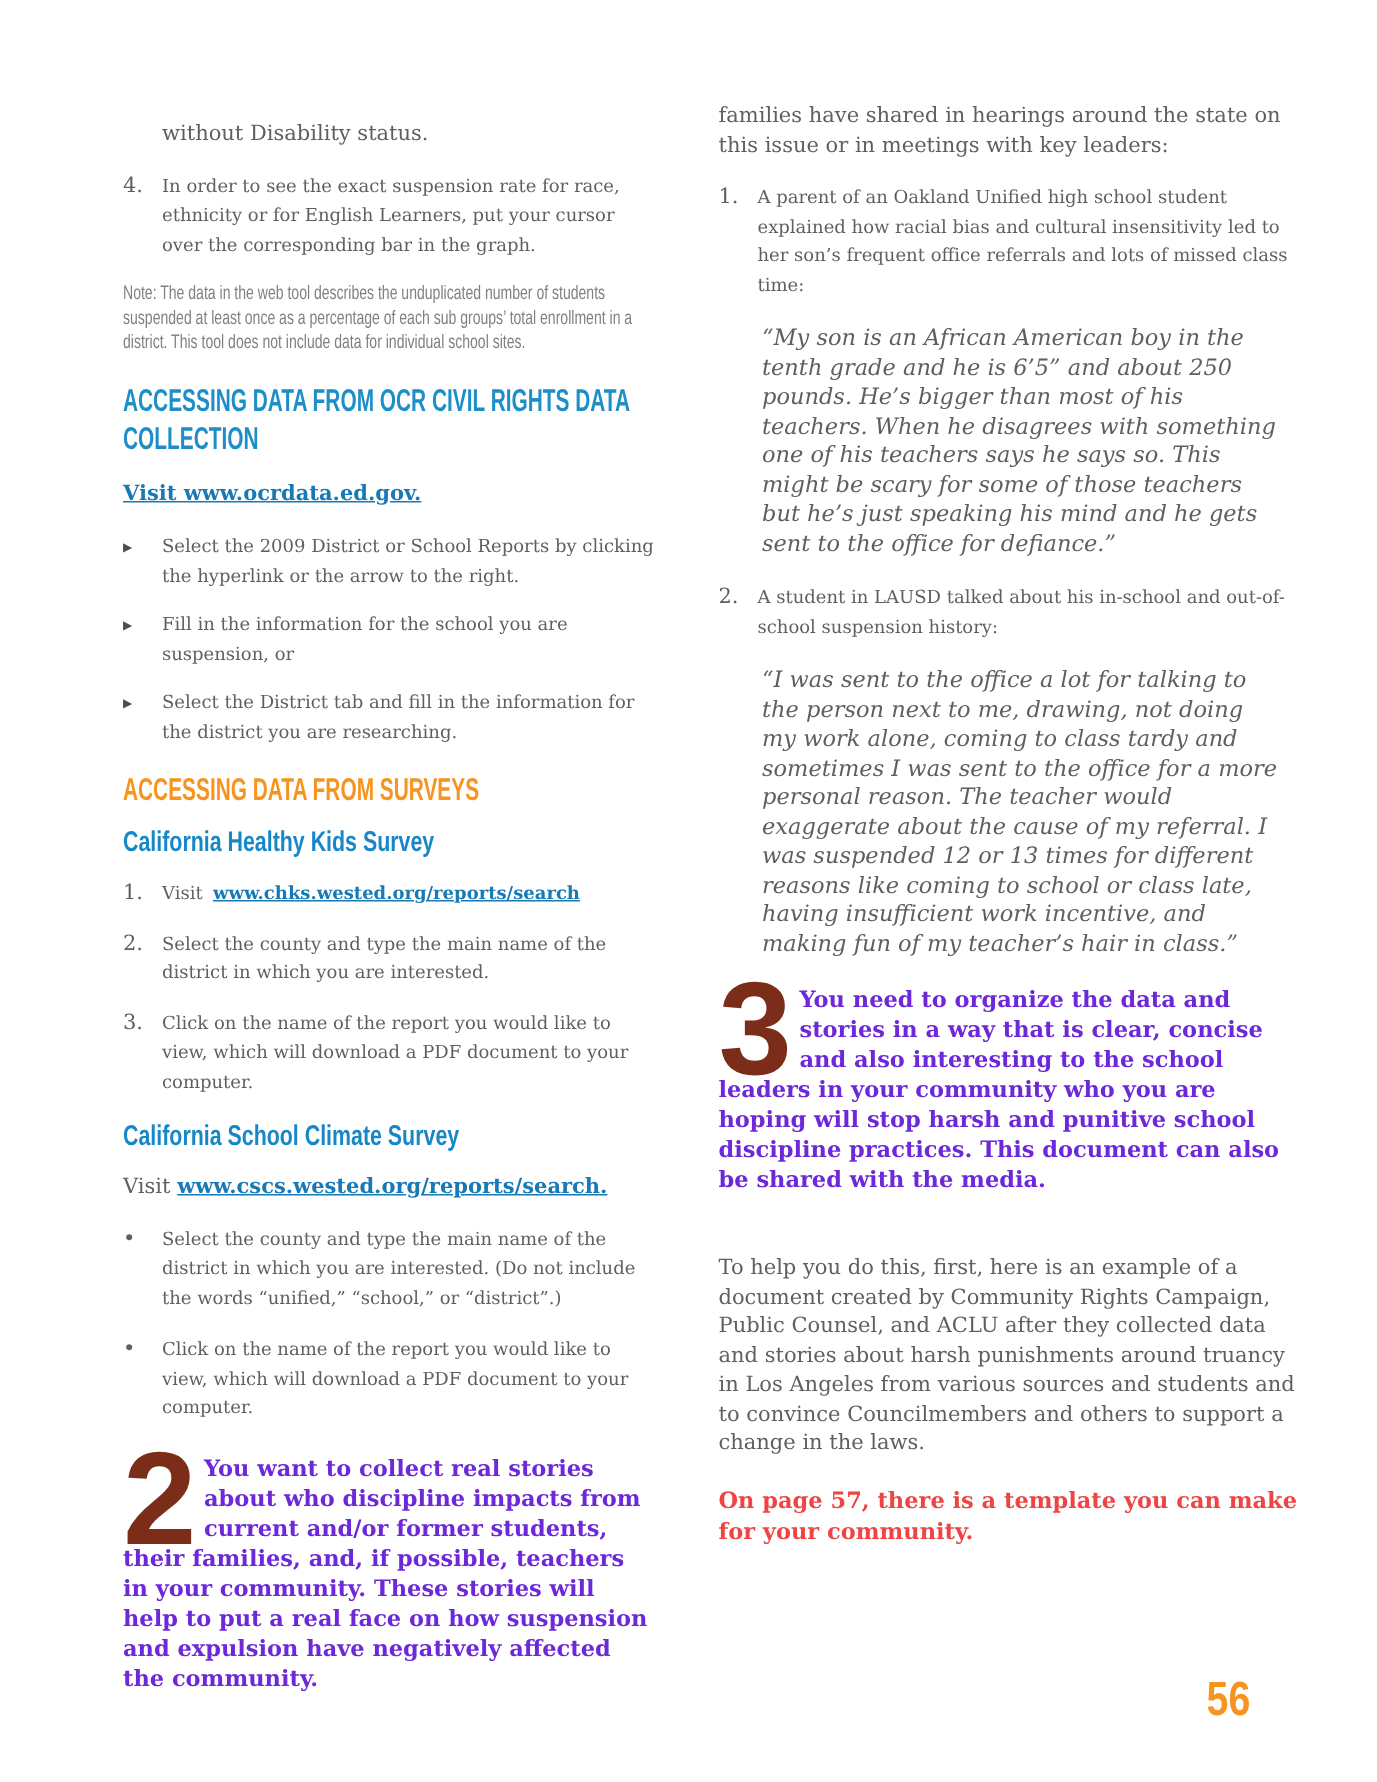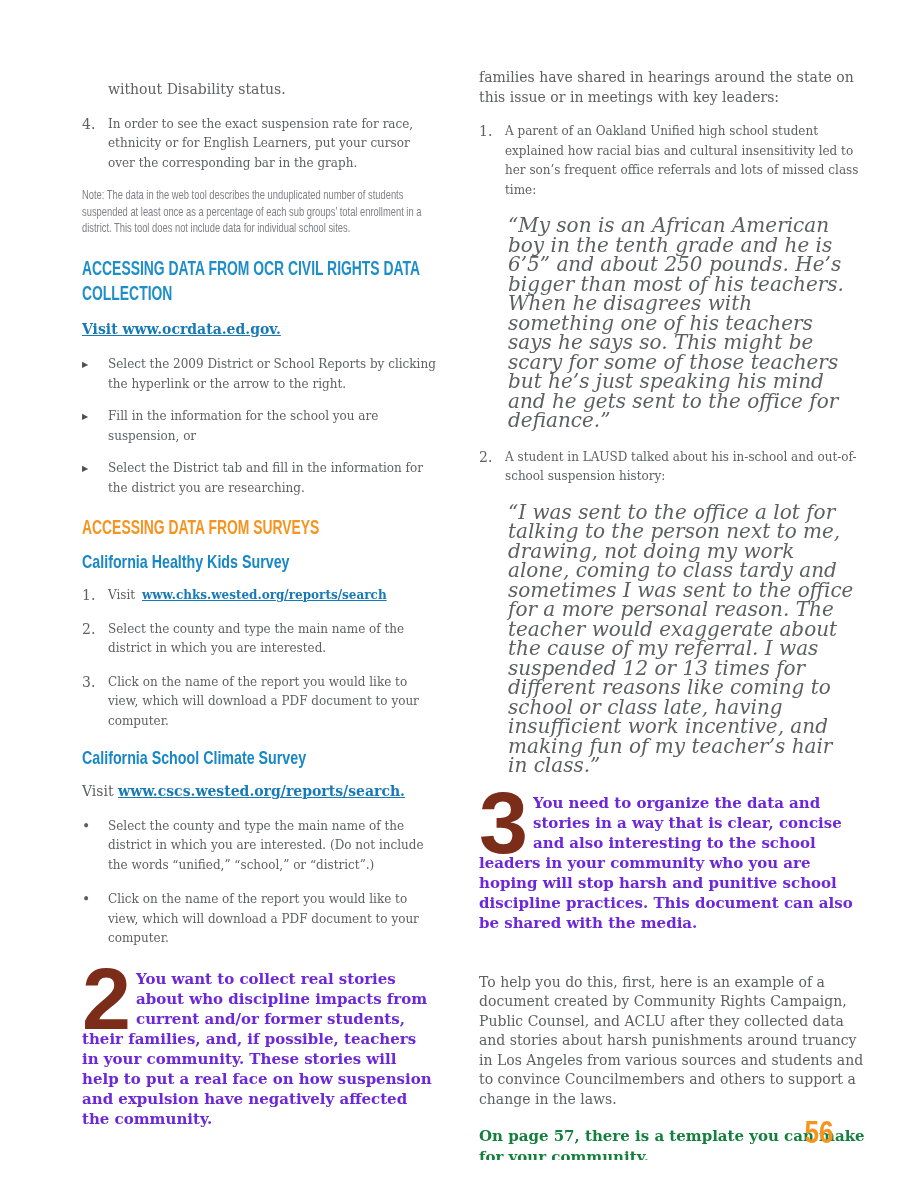--- a/index.html
+++ b/index.html
@@ -32,23 +32,23 @@
   .link{font-weight:bold;color:#1779b5;text-decoration:underline;cursor:pointer;margin-top:30px;}
   .linkline{font-size:14px;line-height:19.5px;margin-bottom:16px;}
 
   .step{margin:20px 0 16px;overflow:visible;}
   .step-num{float:left;width:54px;height:60px;font-family:"Liberation Sans",sans-serif;
             font-weight:bold;font-size:88px;line-height:60px;color:#7c2d19;letter-spacing:-3px;}
   .step-text{font-family:"DejaVu Serif",serif;font-weight:bold;font-size:15px;line-height:20px;
              color:#6d28d9;}
   .step.right-step{margin-top:14px;}
 
-  .quote{font-style:italic;font-size:20px;line-height:19.5px;margin:0 17px 17px 29px;}
+  .quote{font-style:italic;font-size:15px;line-height:19.5px;margin:0 17px 17px 29px;}
 
-  .pagenote{font-weight:bold;font-size:15px;line-height:21px;color:#15803d;margin-top:1px;}
+  .pagenote{font-weight:bold;font-size:15px;line-height:21px;color:#ef4444;margin-top:1px;}
 
   .page-num{position:absolute;top:1114px;right:84px;font-family:"Liberation Sans",sans-serif;
             font-weight:bold;font-size:32px;color:#f79420;transform:scaleX(0.82);transform-origin:100% 0;}
 </style>
 </head>
 <body>
 
 <div class="page">
 
   <div class="col left">

